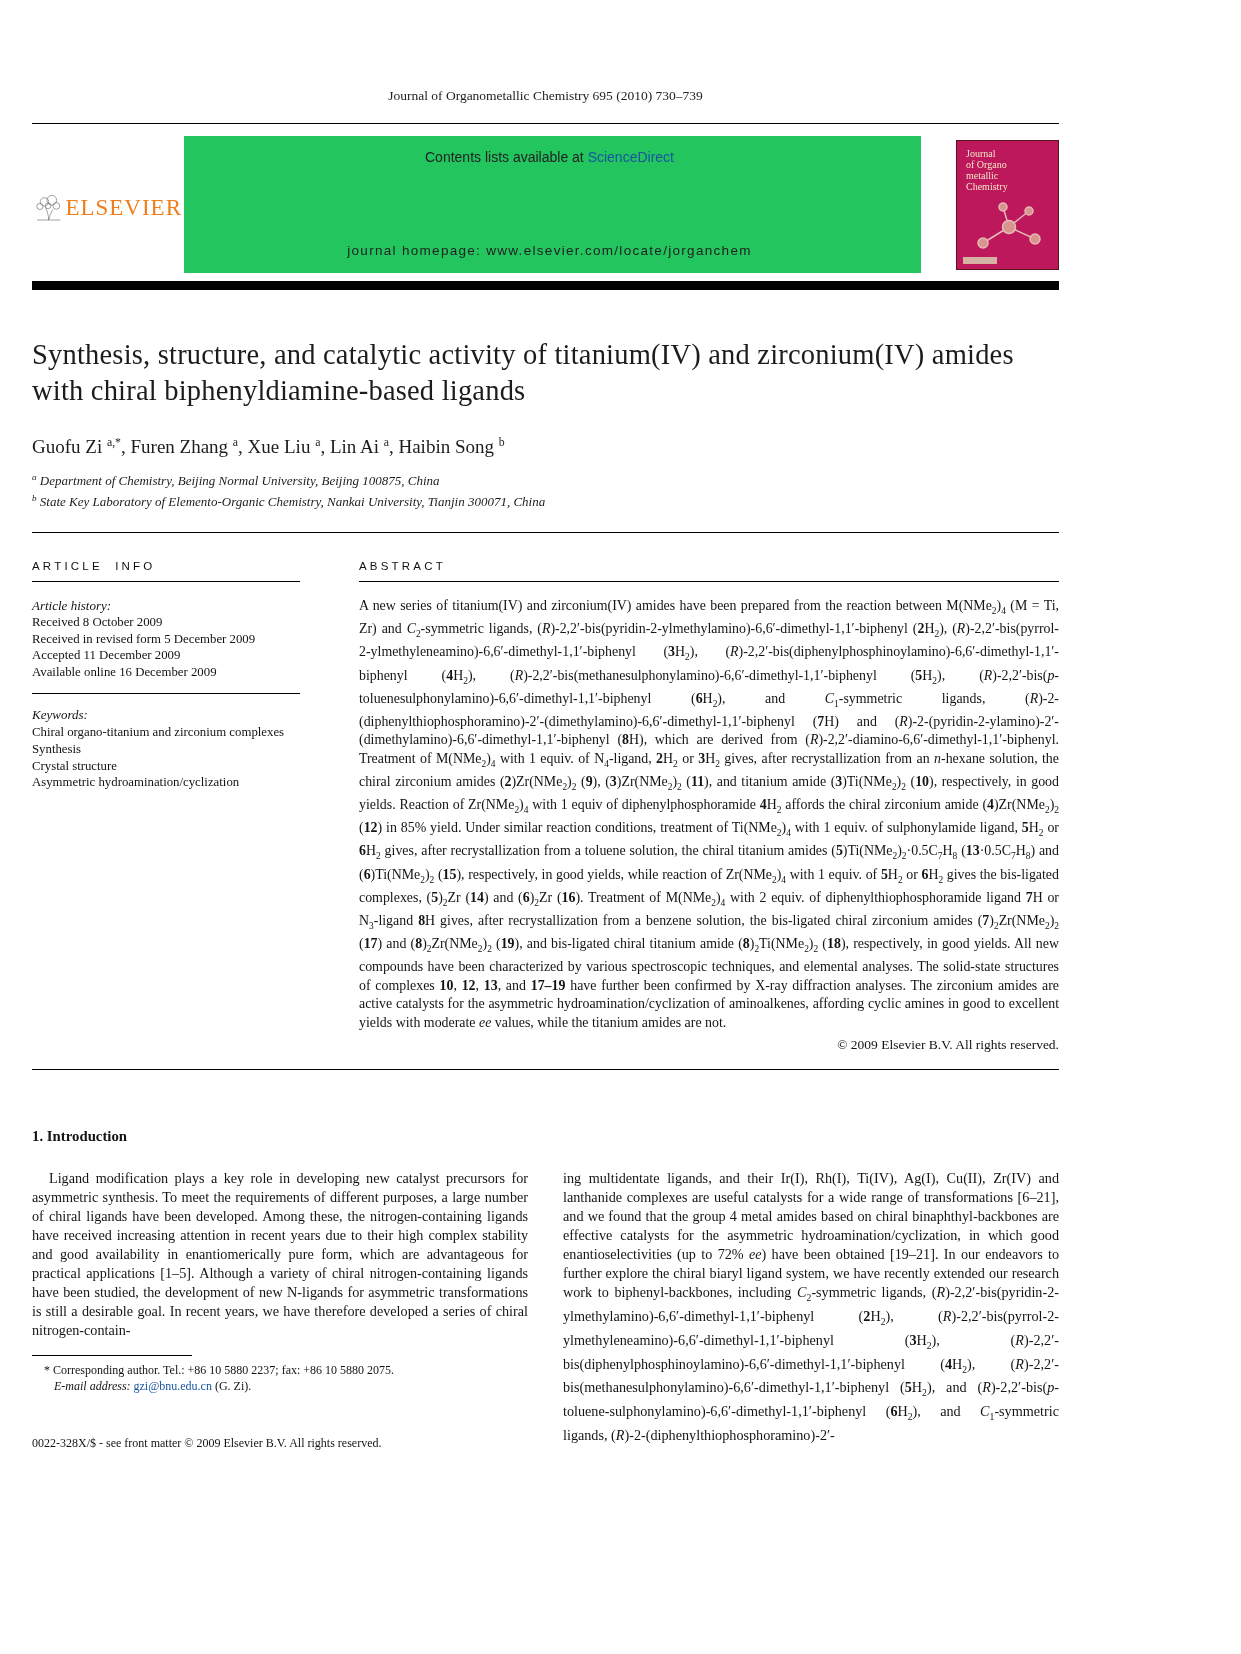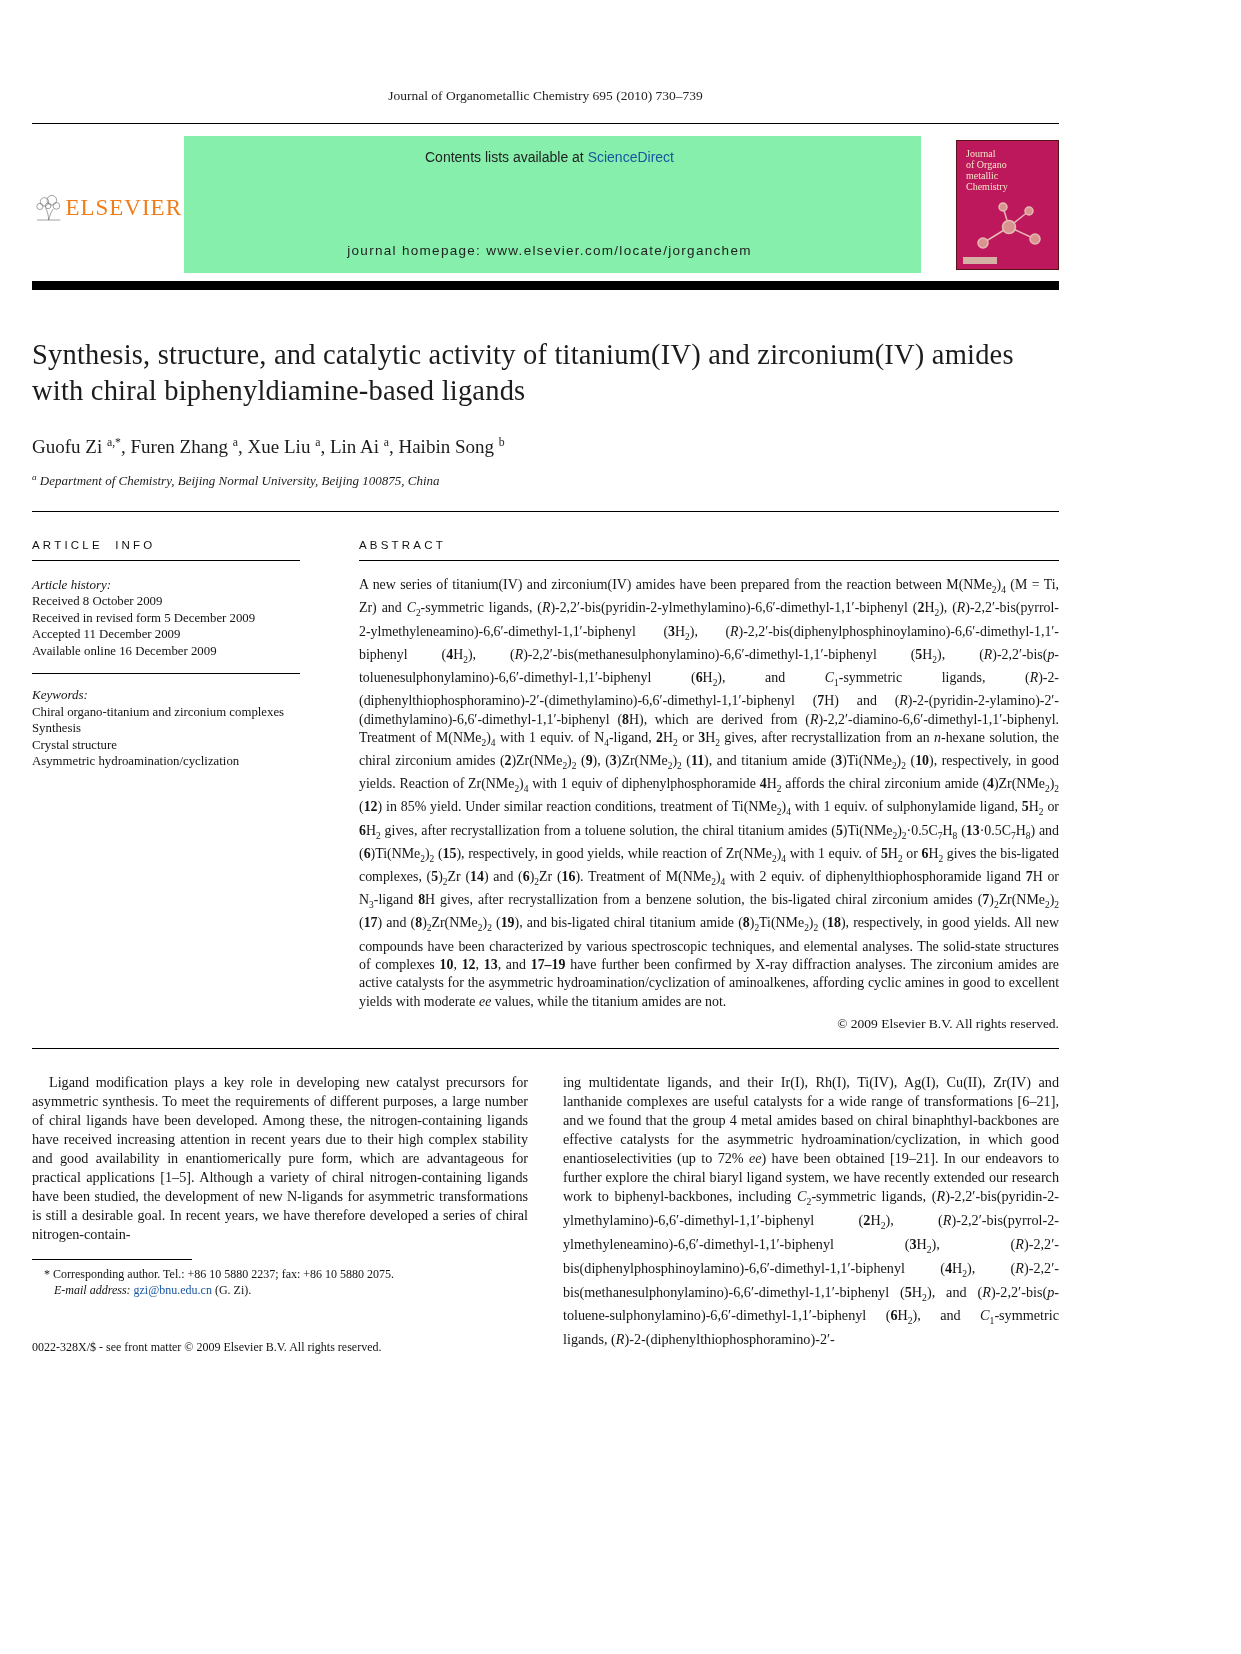--- a/index.html
+++ b/index.html
@@ -10,21 +10,21 @@
 
   .journal-ref { padding-top:88px; text-align:center; font-size:13.5px; line-height:16px; color:#222; }
   .rule { border-top:1px solid #000; height:0; }
   .top-rule { margin-top:19px; }
 
   
   .banner { margin-top:12px; display:flex; height:137px; align-items:stretch; }
   .logo-box { width:150px; display:flex; flex-direction:row; align-items:center; justify-content:flex-end; padding-top:4px; }
   .logo-tree { display:block; }
   .logo-text { font-family:"Liberation Serif", serif; font-size:23px; letter-spacing:1px; color:#ef7d1a; margin-top:2px; font-weight:400; }
-  .banner-center { flex:1; background:#86efac; margin-left:2px; display:flex; flex-direction:column; align-items:center; justify-content:space-between; padding:13px 16px 15px 10px; }
+  .banner-center { flex:1; background:#22c55e; margin-left:2px; display:flex; flex-direction:column; align-items:center; justify-content:space-between; padding:13px 16px 15px 10px; }
   .contents-line { font-family:"Liberation Sans", sans-serif; font-size:14px; color:#222; }
   .contents-line a { color:#1a56a0; text-decoration:none; }
   .banner-title { font-family:"Liberation Serif", serif; font-size:29px; color:#1a1a1a; }
   .homepage-line { font-family:"Liberation Sans", sans-serif; font-size:13.5px; letter-spacing:1.3px; color:#222; }
 
   .cover { width:103px; height:130px; margin-left:35px; align-self:center; background:#be185d; border:1px solid #551517; position:relative; overflow:hidden; }
   .cover-title { padding:7px 0 0 9px; color:#f3e6c5; font-size:10px; line-height:11px; font-family:"Liberation Serif", serif; }
   .cover-mol { position:absolute; left:16px; top:58px; }
   .cover-strip { position:absolute; left:6px; bottom:5px; width:34px; height:7px; background:#d9cdb2; opacity:.85; }
 
@@ -133,20 +133,21 @@
     </div>
 
     <div class="thick-bar"></div>
 
     <div class="article-title">Synthesis, structure, and catalytic activity of titanium(IV) and zirconium(IV) amides with chiral biphenyldiamine-based ligands</div>
 
     <div class="authors">Guofu Zi <sup>a,*</sup>, Furen Zhang <sup>a</sup>, Xue Liu <sup>a</sup>, Lin Ai <sup>a</sup>, Haibin Song <sup>b</sup></div>
 
     <div class="affiliations">
       <div><sup>a</sup> Department of Chemistry, Beijing Normal University, Beijing 100875, China</div>
+      <div><sup>b</sup> State Key Laboratory of Elemento-Organic Chemistry, Nankai University, Tianjin 300071, China</div>
     </div>
 
     <div class="rule affil-rule"></div>
 
     <div class="info-section">
       <div class="info-col">
         <div class="sec-head">ARTICLE INFO</div>
         <div class="rule sec-head-rule"></div>
         <div class="hist-label">Article history:</div>
         <div class="hist-item">Received 8 October 2009</div>
@@ -164,20 +165,21 @@
       <div class="abstract-col">
         <div class="sec-head">ABSTRACT</div>
         <div class="rule sec-head-rule"></div>
         <div class="abstract-body">A new series of titanium(IV) and zirconium(IV) amides have been prepared from the reaction between M(NMe<sub>2</sub>)<sub>4</sub> (M = Ti, Zr) and <i>C</i><sub>2</sub>-symmetric ligands, (<i>R</i>)-2,2′-bis(pyridin-2-ylmethylamino)-6,6′-dimethyl-1,1′-biphenyl (<b>2</b>H<sub>2</sub>), (<i>R</i>)-2,2′-bis(pyrrol-2-ylmethyleneamino)-6,6′-dimethyl-1,1′-biphenyl (<b>3</b>H<sub>2</sub>), (<i>R</i>)-2,2′-bis(diphenylphosphinoylamino)-6,6′-dimethyl-1,1′-biphenyl (<b>4</b>H<sub>2</sub>), (<i>R</i>)-2,2′-bis(methanesulphonylamino)-6,6′-dimethyl-1,1′-biphenyl (<b>5</b>H<sub>2</sub>), (<i>R</i>)-2,2′-bis(<i>p</i>-toluenesulphonylamino)-6,6′-dimethyl-1,1′-biphenyl (<b>6</b>H<sub>2</sub>), and <i>C</i><sub>1</sub>-symmetric ligands, (<i>R</i>)-2-(diphenylthiophosphoramino)-2′-(dimethylamino)-6,6′-dimethyl-1,1′-biphenyl (<b>7</b>H) and (<i>R</i>)-2-(pyridin-2-ylamino)-2′-(dimethylamino)-6,6′-dimethyl-1,1′-biphenyl (<b>8</b>H), which are derived from (<i>R</i>)-2,2′-diamino-6,6′-dimethyl-1,1′-biphenyl. Treatment of M(NMe<sub>2</sub>)<sub>4</sub> with 1 equiv. of N<sub>4</sub>-ligand, <b>2</b>H<sub>2</sub> or <b>3</b>H<sub>2</sub> gives, after recrystallization from an <i>n</i>-hexane solution, the chiral zirconium amides (<b>2</b>)Zr(NMe<sub>2</sub>)<sub>2</sub> (<b>9</b>), (<b>3</b>)Zr(NMe<sub>2</sub>)<sub>2</sub> (<b>11</b>), and titanium amide (<b>3</b>)Ti(NMe<sub>2</sub>)<sub>2</sub> (<b>10</b>), respectively, in good yields. Reaction of Zr(NMe<sub>2</sub>)<sub>4</sub> with 1 equiv of diphenylphosphoramide <b>4</b>H<sub>2</sub> affords the chiral zirconium amide (<b>4</b>)Zr(NMe<sub>2</sub>)<sub>2</sub> (<b>12</b>) in 85% yield. Under similar reaction conditions, treatment of Ti(NMe<sub>2</sub>)<sub>4</sub> with 1 equiv. of sulphonylamide ligand, <b>5</b>H<sub>2</sub> or <b>6</b>H<sub>2</sub> gives, after recrystallization from a toluene solution, the chiral titanium amides (<b>5</b>)Ti(NMe<sub>2</sub>)<sub>2</sub>·0.5C<sub>7</sub>H<sub>8</sub> (<b>13</b>·0.5C<sub>7</sub>H<sub>8</sub>) and (<b>6</b>)Ti(NMe<sub>2</sub>)<sub>2</sub> (<b>15</b>), respectively, in good yields, while reaction of Zr(NMe<sub>2</sub>)<sub>4</sub> with 1 equiv. of <b>5</b>H<sub>2</sub> or <b>6</b>H<sub>2</sub> gives the bis-ligated complexes, (<b>5</b>)<sub>2</sub>Zr (<b>14</b>) and (<b>6</b>)<sub>2</sub>Zr (<b>16</b>). Treatment of M(NMe<sub>2</sub>)<sub>4</sub> with 2 equiv. of diphenylthiophosphoramide ligand <b>7</b>H or N<sub>3</sub>-ligand <b>8</b>H gives, after recrystallization from a benzene solution, the bis-ligated chiral zirconium amides (<b>7</b>)<sub>2</sub>Zr(NMe<sub>2</sub>)<sub>2</sub> (<b>17</b>) and (<b>8</b>)<sub>2</sub>Zr(NMe<sub>2</sub>)<sub>2</sub> (<b>19</b>), and bis-ligated chiral titanium amide (<b>8</b>)<sub>2</sub>Ti(NMe<sub>2</sub>)<sub>2</sub> (<b>18</b>), respectively, in good yields. All new compounds have been characterized by various spectroscopic techniques, and elemental analyses. The solid-state structures of complexes <b>10</b>, <b>12</b>, <b>13</b>, and <b>17–19</b> have further been confirmed by X-ray diffraction analyses. The zirconium amides are active catalysts for the asymmetric hydroamination/cyclization of aminoalkenes, affording cyclic amines in good to excellent yields with moderate <i>ee</i> values, while the titanium amides are not.</div>
         <div class="abstract-copyright">© 2009 Elsevier B.V. All rights reserved.</div>
       </div>
     </div>
 
     <div class="rule section-bottom-rule"></div>
 
+    <div class="intro-heading">1. Introduction</div>
 
     <div class="intro-cols">
       <div class="col-left">
         <div class="body-par indent-first">Ligand modification plays a key role in developing new catalyst precursors for asymmetric synthesis. To meet the requirements of different purposes, a large number of chiral ligands have been developed. Among these, the nitrogen-containing ligands have received increasing attention in recent years due to their high complex stability and good availability in enantiomerically pure form, which are advantageous for practical applications [1–5]. Although a variety of chiral nitrogen-containing ligands have been studied, the development of new N-ligands for asymmetric transformations is still a desirable goal. In recent years, we have therefore developed a series of chiral nitrogen-contain-</div>
 
         <div class="footnote">
           <div class="fn-rule"></div>
           <div class="fn-line1">* Corresponding author. Tel.: +86 10 5880 2237; fax: +86 10 5880 2075.</div>
           <div class="fn-line2">
             <span class="fn-email-label">E-mail address:</span>

